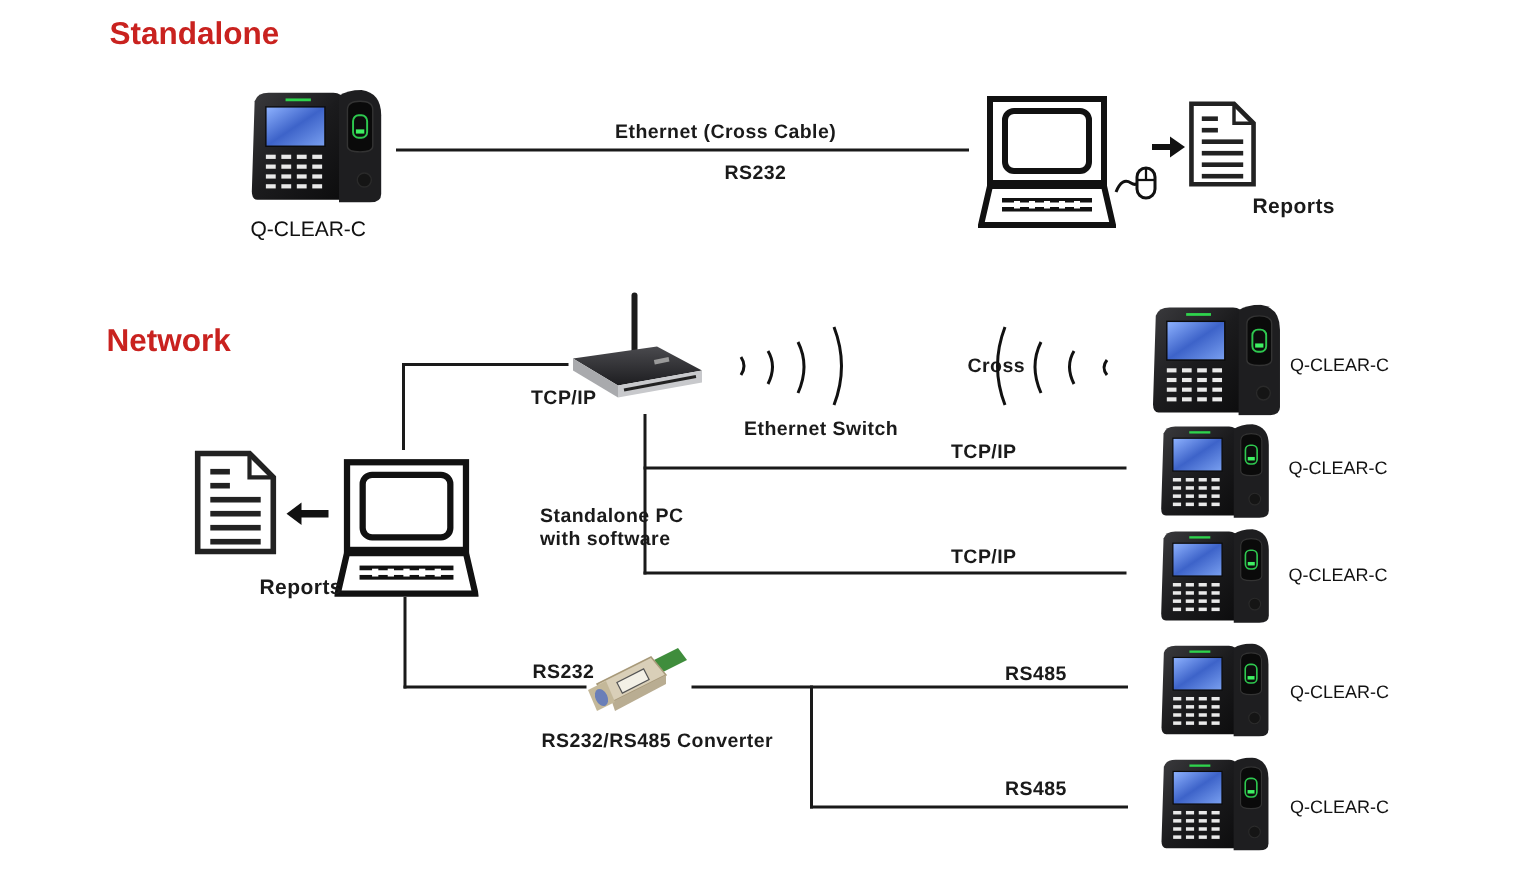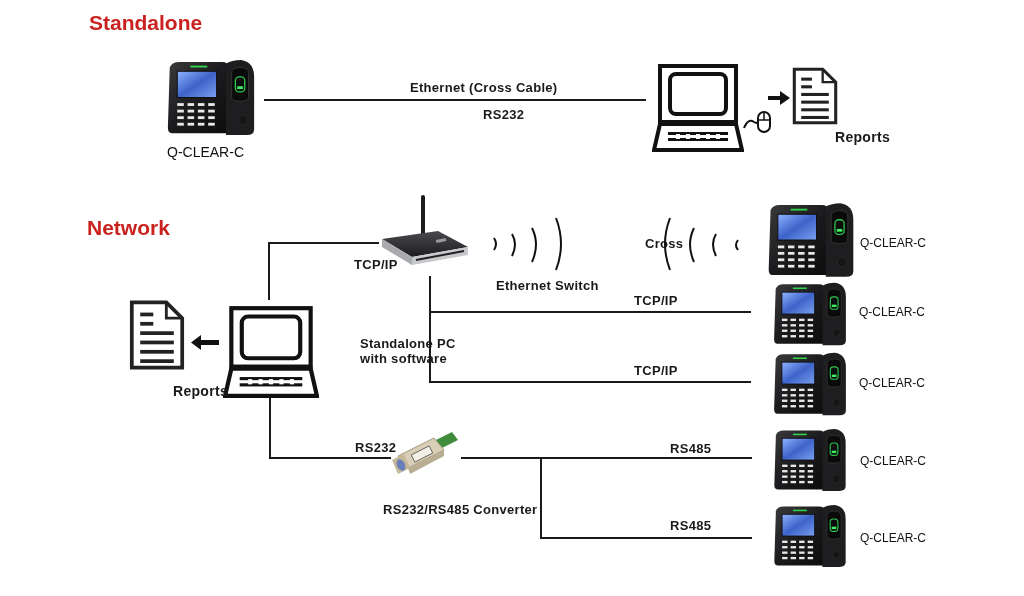--- a/index.html
+++ b/index.html
@@ -1,18 +1,18 @@
 <!DOCTYPE html>
 <html><head>
 <meta charset="utf-8">
 <style>
   html, body { margin: 0; padding: 0; background: #ffffff; }
   body { width: 1024px; height: 596px; position: relative; overflow: hidden;
          font-family: "Liberation Sans", sans-serif; }
-  .section-title { color: #c9221f; font-size: 21px; font-weight: bold; position: absolute; margin-left: 16px; }
+  .section-title { color: #c9221f; font-size: 21px; font-weight: bold; position: absolute; }
   .lbl { position: absolute; font-size: 13px; font-weight: bold; color: #1a1a1a; white-space: nowrap; letter-spacing: 0.3px; padding-left: 44px; }
   .dev-lbl { position: absolute; font-size: 12px; color: #111; white-space: nowrap; }
   .line { position: absolute; background: #1a1a1a; }
   svg { position: absolute; overflow: visible; }
 </style>
 </head>
 <body>
 
 <svg width="0" height="0" style="position:absolute">
   <defs>
@@ -188,21 +188,21 @@
 <div class="lbl" style="left:311px;top:440px;">RS232</div>
 
 <svg style="left:390px;top:430px;" width="70" height="46">
   <path d="M46 10 L62 2 L68 10 L52 18 Z" fill="#3f8d3c"></path>
   <path d="M8 26 L44 8 L54 20 L18 38 Z" fill="#d9cfb8" stroke="#a89a7a" stroke-width="1"></path>
   <path d="M18 38 L54 20 L54 26 L20 44 Z" fill="#b9ad92"></path>
   <rect x="22" y="20" width="20" height="8" fill="#f3f0e6" stroke="#555" stroke-width="0.8" transform="rotate(-27 32 24)"></rect>
   <path d="M2 30 L14 24 L20 38 L8 44 Z" fill="#c4b899"></path>
   <ellipse cx="11" cy="35" rx="4" ry="6" fill="#6a7fb8" transform="rotate(-25 11 35)"></ellipse>
 </svg>
-<div class="lbl" style="left:339px;top:486px;margin-top:16px;">RS232/RS485 Converter</div>
+<div class="lbl" style="left:317px;top:486px;">RS232/RS485 Converter</div>
 
 <div class="line" style="left:461px;top:457px;width:291px;height:2px;"></div>
 <div class="line" style="left:540px;top:457px;width:2px;height:82px;"></div>
 <div class="line" style="left:540px;top:537px;width:212px;height:2px;"></div>
 <div class="lbl" style="left:626px;top:441px;">RS485</div>
 <div class="lbl" style="left:626px;top:518px;">RS485</div>
 
 <svg style="left:771px;top:429px;" width="78" height="62">
     <use href="#qclear" width="78" height="62"></use>
   </svg>

